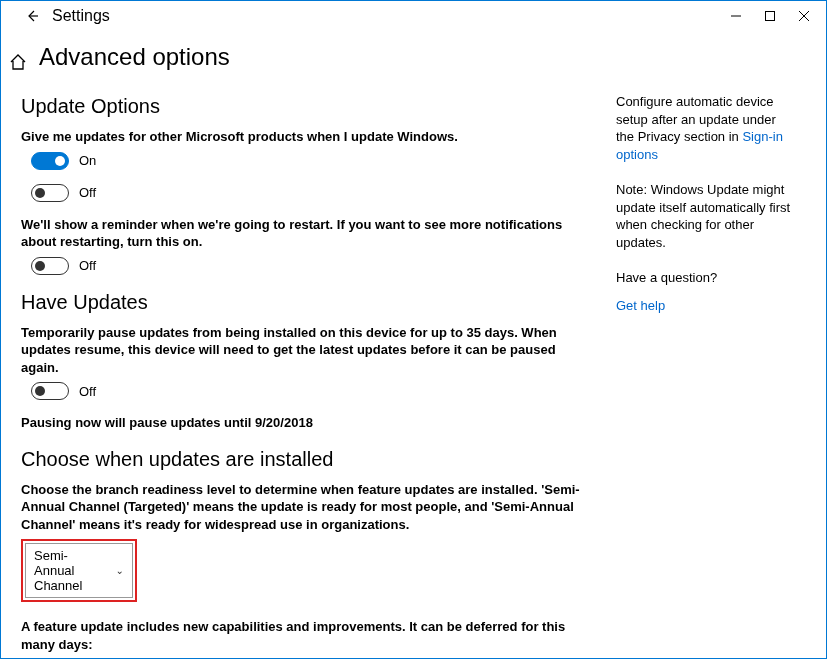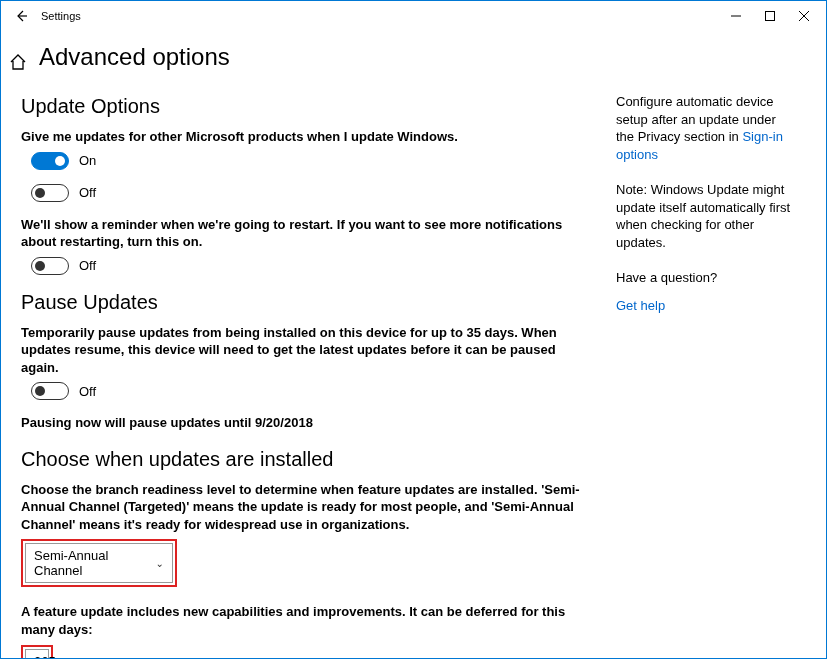--- a/index.html
+++ b/index.html
@@ -16,21 +16,22 @@
       height: 659px;
       border: 1px solid #0078d4;
       overflow: hidden;
       position: relative;
     }
     .titlebar {
       height: 30px;
       display: flex;
       align-items: center;
       padding: 4px 8px;
-      font-size: 11px;
+      font-size: 16px;
+      margin-left: 11px;
     }
     .titlebar .back {
       width: 24px;
       display: flex;
       align-items: center;
       justify-content: center;
     }
     .titlebar .title {
       margin-left: 8px;
       flex: 1;
@@ -218,36 +219,36 @@
 
     <div class="desc">We'll show a reminder when we're going to restart. If you want to see more notifications about restarting, turn this on.</div>
     <div class="toggle-row">
       <div class="toggle">
           <div class="knob"></div>
         </div>
       <span class="toggle-label">Off</span>
     </div>
 
     
-    <h2>Pause Updates</h2>
+    <h2>Have Updates</h2>
     <div class="desc">Temporarily pause updates from being installed on this device for up to 35 days. When updates resume, this device will need to get the latest updates before it can be paused again.</div>
     <div class="toggle-row">
       <div class="toggle">
           <div class="knob"></div>
         </div>
       <span class="toggle-label">Off</span>
     </div>
     <div class="desc">Pausing now will pause updates until 9/20/2018</div>
 
     
     <h2>Choose when updates are installed</h2>
     <div class="desc">Choose the branch readiness level to determine when feature updates are installed. 'Semi-Annual Channel (Targeted)' means the update is ready for most people, and 'Semi-Annual Channel' means it's ready for widespread use in organizations.</div>
 
     <span class="highlight-red">
-      <span class="combo" style="width:148px">
+      <span class="combo" style="width:108px">
         <span>Semi-Annual Channel</span>
         <span class="chev">⌄</span>
       </span>
     </span>
 
     <div class="spacer-md"></div>
     <div class="desc">A feature update includes new capabilities and improvements. It can be deferred for this many days:</div>
     <span class="highlight-red">
       <span class="combo" style="width:24px">
         <span>365</span>

